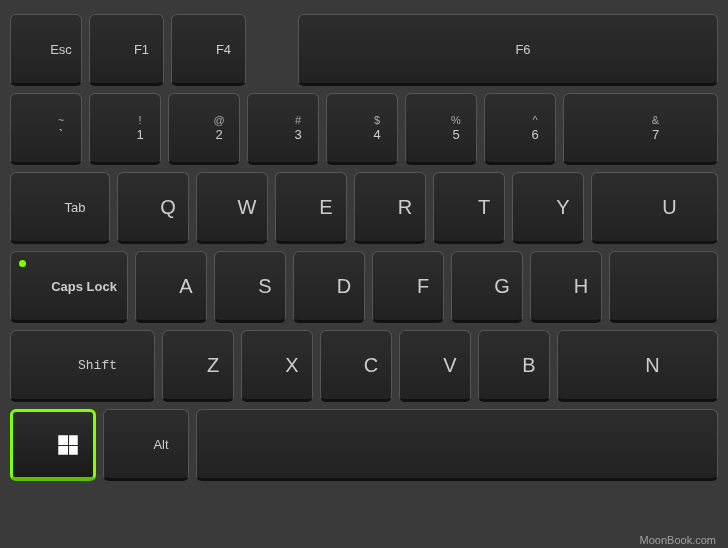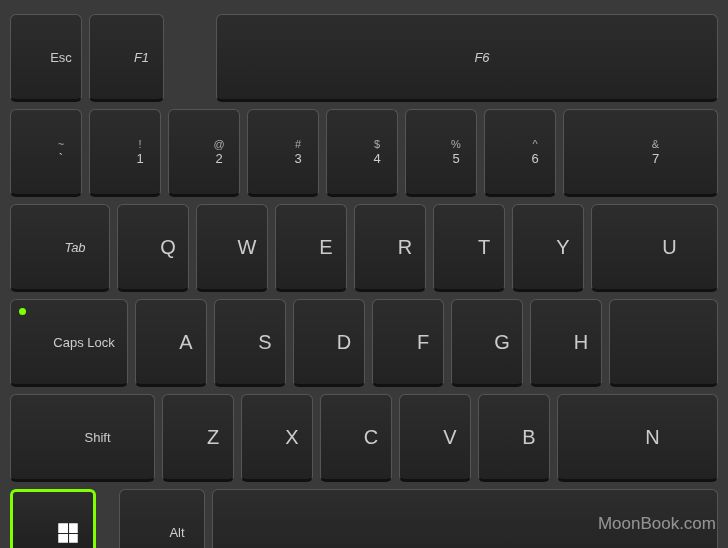--- a/index.html
+++ b/index.html
@@ -40,21 +40,21 @@
       color: #cccccc;
       display: flex;
       flex-direction: column;
       align-items: center;
       justify-content: center;
       font-size: 13px;
       font-weight: 500;
       cursor: pointer;
       position: relative;
       user-select: none;
-      height: 88px;
+      height: 72px;
       min-width: 72px;
       padding-left: 30px;
     }
 
     .key .top-label {
       font-size: 11px;
       line-height: 1;
       color: #aaa;
     }
 
@@ -71,29 +71,29 @@
       font-weight: 400;
     }
 
     .key .small-label {
       font-size: 13px;
       color: #ccc;
     }
 
     
     .key-esc { width: 72px; }
-    .key-f { width: 75px; font-style: italic; }
+    .key-f { width: 75px; }
     .key-num { width: 72px; }
-    .key-tab { width: 100px; font-style: italic; }
+    .key-tab { width: 100px; }
     .key-letter { width: 72px; }
-    .key-caps { width: 118px; }
-    .key-shift-left { width: 145px; }
+    .key-caps { width: 118px; font-weight: bold; }
+    .key-shift-left { width: 145px; font-family: Liberation Mono, monospace; }
     .key-ctrl { width: 86px; }
     .key-win { width: 86px; }
-    .key-alt { width: 86px; margin-left: 16px; }
+    .key-alt { width: 86px; }
     .key-space { flex: 1; }
 
     
     .key-win-highlight {
       border: 3px solid #7fff00 !important;
       border-bottom: 4px solid #5cc000 !important;
       background: linear-gradient(180deg, #2d2d2d 0%, #1a1a1a 100%);
     }
 
     
@@ -102,44 +102,47 @@
       height: 7px;
       background-color: #7fff00;
       border-radius: 50%;
       position: absolute;
       top: 8px;
       left: 8px;
     }
 
     .watermark {
       position: absolute;
-      bottom: 14px;
+      bottom: 2px;
       right: 12px;
       color: rgba(255,255,255,0.5);
-      font-size: 17px;
+      font-size: 11px;
       font-weight: 400;
     }
 
     
     .win-logo {
       width: 26px;
       height: 26px;
     }
   </style>
 </head>
 <body>
 
 <div class="keyboard-container">
 
   <div class="key-row">
     <div class="key key-esc">
       <span class="small-label">Esc</span>
     </div>
     <div class="key key-f">
       <span class="small-label">F1</span>
+    </div>
+    <div class="key key-f">
+      <span class="small-label">F4</span>
     </div>
     <div class="key key-f" style="flex:1; overflow:hidden;margin-left:45px;">
       <span class="small-label">F6</span>
     </div>
   </div>
 
   <div class="key-row">
     <div class="key key-num">
       <span class="top-label">~</span>
       <span class="bottom-label">`</span>

